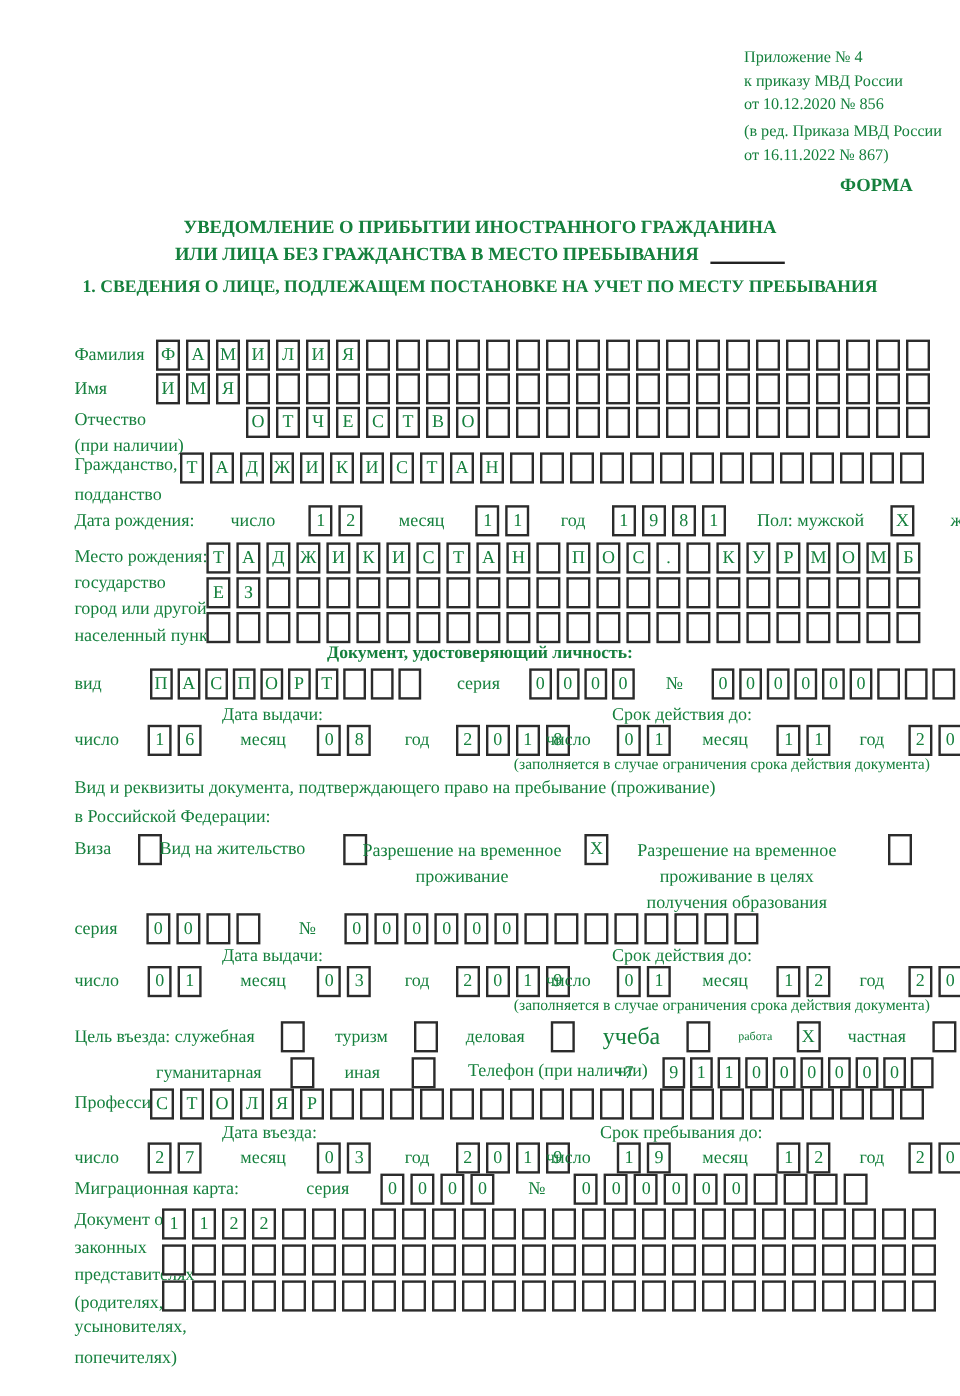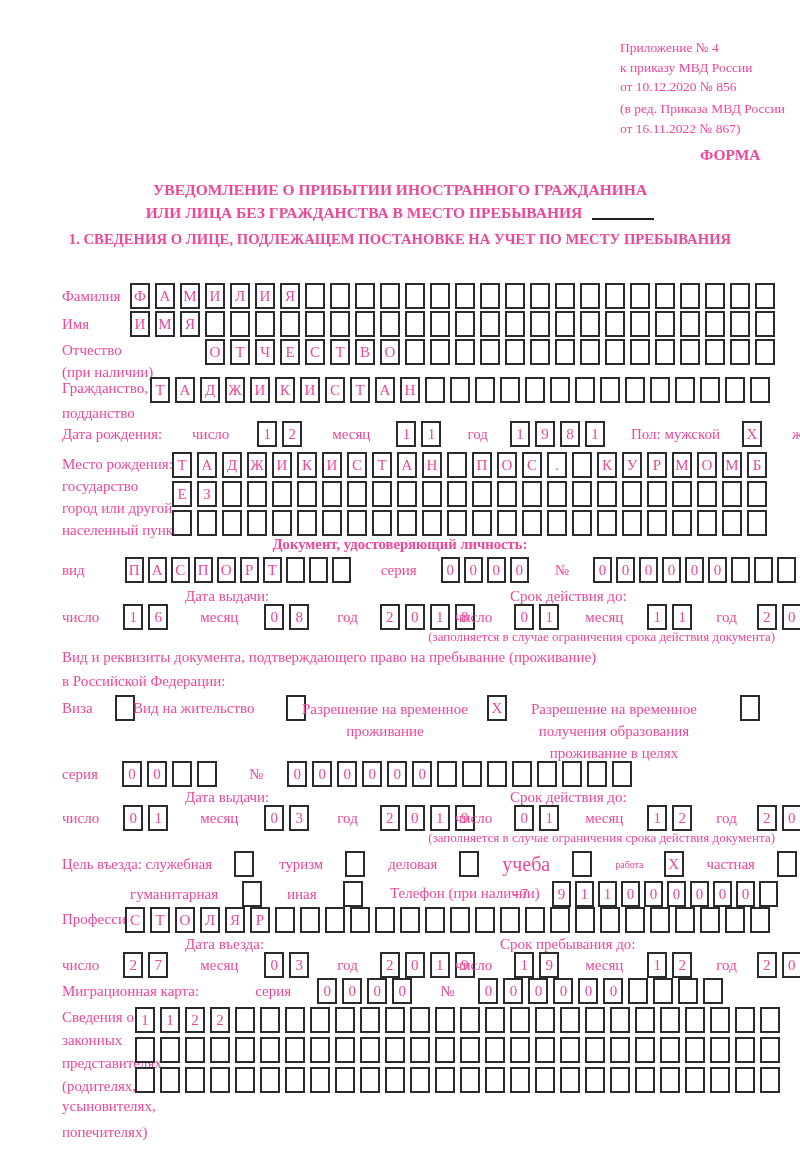--- a/index.html
+++ b/index.html
@@ -1,17 +1,17 @@
 <!DOCTYPE html>
 <html><head>
 <meta charset="utf-8">
 <style>
   html,body{margin:0;padding:0;background:#fff;}
   .page{position:relative;width:800px;height:1163px;background:#fff;
-        font-family:"Liberation Serif","DejaVu Serif",serif;color:#ec4899;overflow:hidden;}
+        font-family:"Liberation Serif","DejaVu Serif",serif;color:#15803d;overflow:hidden;}
   .abs{position:absolute;}
   .lbl{font-size:15px;white-space:nowrap;}
   .sm{font-size:13px;white-space:nowrap;}
   .bold{font-weight:bold;}
   .center{text-align:center;width:800px;left:0;}
   .flexrow{position:absolute;display:flex;align-items:center;height:26px;gap:16px;}
   .boxes{display:flex;gap:5px;}
   .boxes .cell{width:20px;height:26px;border:2px solid #2b2b2b;box-sizing:border-box;
         display:flex;align-items:center;justify-content:center;
         font-size:15px;background:#fff;flex:none;}
@@ -375,22 +375,22 @@
   </div>
   <div class="abs cblock" style="left:295px;top:698px;width:180px">
     <div>Разрешение на временное</div>
     <div>проживание</div>
   </div>
   <div class="abs boxes" style="left:487px;top:695px">
       <span class="cell">X</span>
     </div>
   <div class="abs cblock" style="left:523px;top:698px;width:182px">
     <div>Разрешение на временное</div>
+    <div>проживание в целях</div>
     <div>получения образования</div>
-    <div>проживание в целях</div>
   </div>
   <div class="abs boxes" style="left:740px;top:695px">
       <span class="cell"></span>
     </div>
 
   <div class="flexrow" style="left:62px;top:761px">
     <span class="lbl">серия</span>
     <span class="boxes" style="margin-left:8px">
         <span class="cell">0</span>
         <span class="cell">0</span>
@@ -608,21 +608,21 @@
         <span class="cell">0</span>
         <span class="cell">0</span>
         <span class="cell">0</span>
         <span class="cell"></span>
         <span class="cell"></span>
         <span class="cell"></span>
         <span class="cell"></span>
       </span>
   </div>
 
-  <div class="abs lbl" style="left:62px;top:1009px">Сведения о</div>
+  <div class="abs lbl" style="left:62px;top:1009px">Документ о</div>
   <div class="abs lbl" style="left:62px;top:1032px">законных</div>
   <div class="abs lbl" style="left:62px;top:1055px">представителях</div>
   <div class="abs lbl" style="left:62px;top:1078px">(родителях,</div>
   <div class="abs lbl" style="left:62px;top:1098px">усыновителях,</div>
   <div class="abs lbl" style="left:62px;top:1124px">попечителях)</div>
 
   <div class="abs boxes" style="left:135px;top:1007px">
       <span class="cell">1</span>
       <span class="cell">1</span>
       <span class="cell">2</span>

